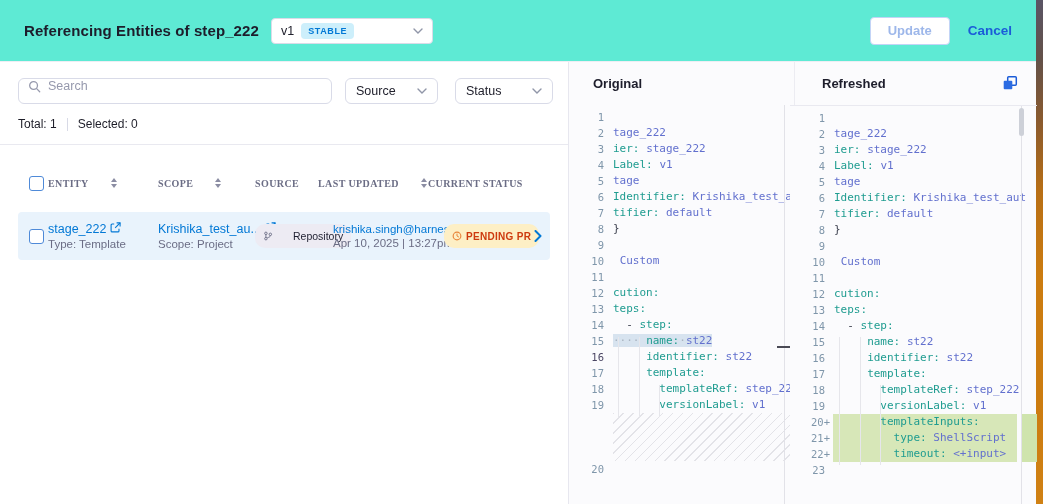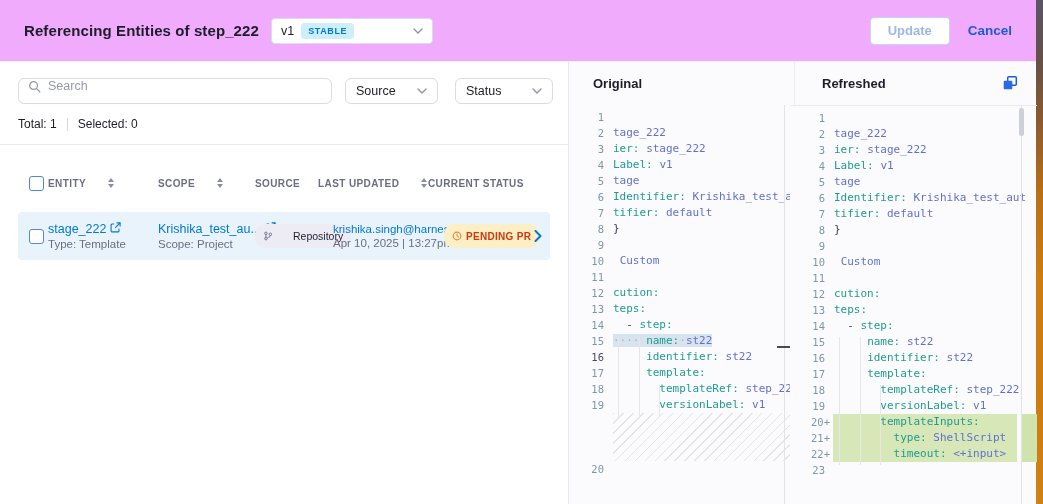--- a/index.html
+++ b/index.html
@@ -4,21 +4,21 @@
 <style>
   * { margin:0; padding:0; box-sizing:border-box; }
   html,body { width:1043px; height:504px; overflow:hidden; background:#fff;
     font-family:"Liberation Sans", sans-serif; }
   .stage { position:relative; width:1043px; height:504px; }
 
   
   .bg-strip { position:absolute; right:0; top:0; width:7px; height:504px;
     background:linear-gradient(180deg,#5a5566 0%,#645148 12%,#8a5a2e 24%,#b86f15 38%,#cc7c10 55%,#cc7c10 80%,#d08114 100%); }
 
-  .drawer { position:absolute; left:0; top:0; width:1036px; height:504px; background:#f0abfc; }
+  .drawer { position:absolute; left:0; top:0; width:1036px; height:504px; background:#5eead4; }
 
   
   .app-header { position:absolute; left:0; top:0; width:1036px; height:62px;
     border-bottom:1px solid #eeeef4; display:flex; align-items:center; padding:0 24px; }
   .page-title { font-size:15px; font-weight:700; color:#1d1d2b; letter-spacing:.1px; }
   .version-select { margin-left:12px; width:162px; height:26px; border:1px solid #d9dbe8; border-radius:4px;
     background:#fff; display:flex; align-items:center; padding:0 9px; gap:7px; cursor:pointer; }
   .version-label { font-size:12.5px; color:#22222e; }
   .stable-badge { background:#cdeffb; color:#0278d5; font-size:9px; font-weight:700; letter-spacing:.6px;
     padding:3px 7px; border-radius:4px; }
@@ -40,21 +40,21 @@
   .select-box.status { width:98px; margin-left:17px; }
   .select-box span { font-size:12.5px; color:#22222e; }
   .select-box .chev { margin-left:auto; display:flex; }
   .totals-row { display:flex; align-items:center; margin:13px 0 0 18px; gap:10px; }
   .totals-row .t { font-size:12px; color:#1d1d28; }
   .v-div { width:1px; height:13px; background:#d8dae6; }
   .section-divider { height:1px; background:#e9e9f0; margin-top:13px; }
 
   .thead { display:grid; grid-template-columns:30px 110px 97px 63px 110px 97px 1fr;
     align-items:center; height:44px; margin:16px 18px 0 18px; }
-  .th { font-size:10px; font-weight:700; color:#6b6d85; letter-spacing:.4px; display:flex; align-items:center; gap:22px; }
+  .th { font-size:10px; font-weight:700; color:#6b6d85; letter-spacing:.4px; display:flex; align-items:center; gap:22px;font-family:Liberation Serif, serif; }
   .sort { display:inline-flex; flex-direction:column; align-items:center; cursor:pointer; }
   .tri-up { width:0; height:0; border-left:3.5px solid transparent; border-right:3.5px solid transparent; border-bottom:4px solid #8b8da3; }
   .tri-dn { width:0; height:0; border-left:3.5px solid transparent; border-right:3.5px solid transparent; border-top:4px solid #8b8da3; margin-top:2px; }
   .checkbox { width:15px; height:15px; border:1.6px solid #4f8ad8; border-radius:3px; background:#fff; margin-left:11px; cursor:pointer; }
 
   .trow { display:grid; grid-template-columns:30px 110px 97px 78px 95px 97px 1fr;
     align-items:center; height:48px; margin:7px 18px 0 18px; background:#e9f3fc; border-radius:4px; cursor:pointer; }
   .cell-main { font-size:12.5px; color:#0278d5; display:flex; align-items:center; gap:4px; white-space:nowrap; }
   .cell-sub { font-size:11.5px; color:#6b6d85; margin-top:2px; white-space:nowrap; }
   .pill { display:inline-flex; align-items:center; gap:20px; background:#edebf3; border-radius:10px;

